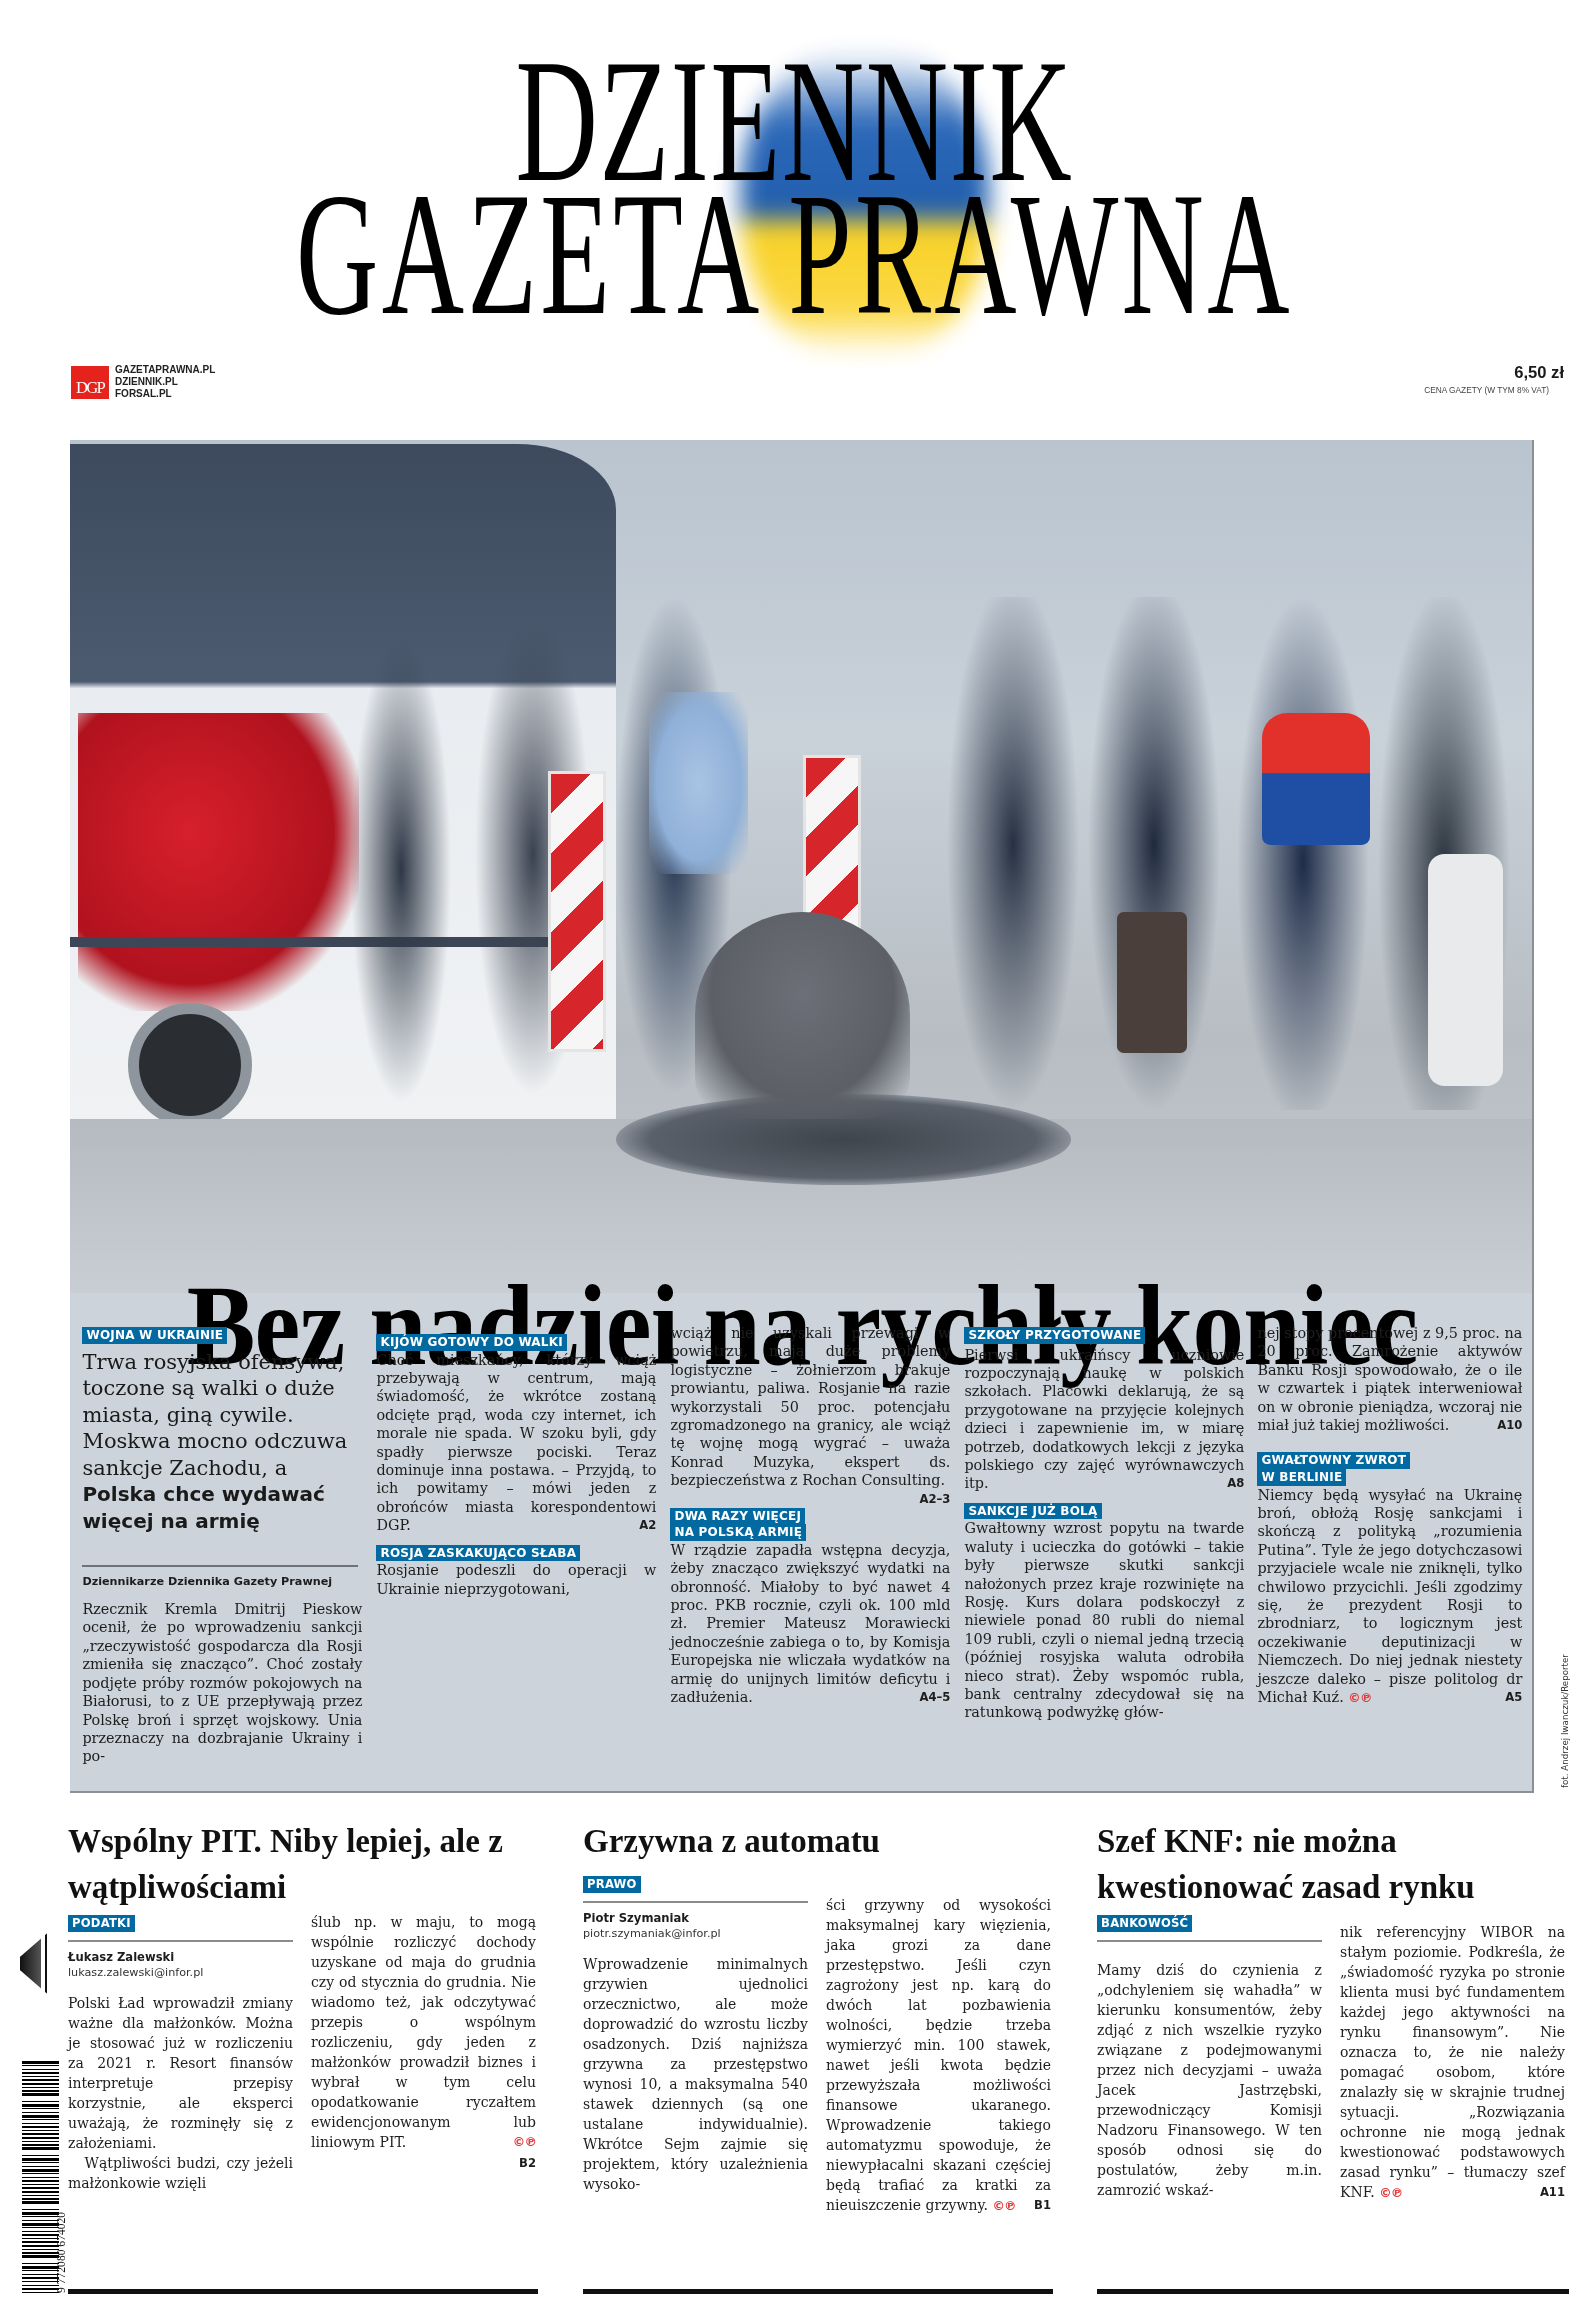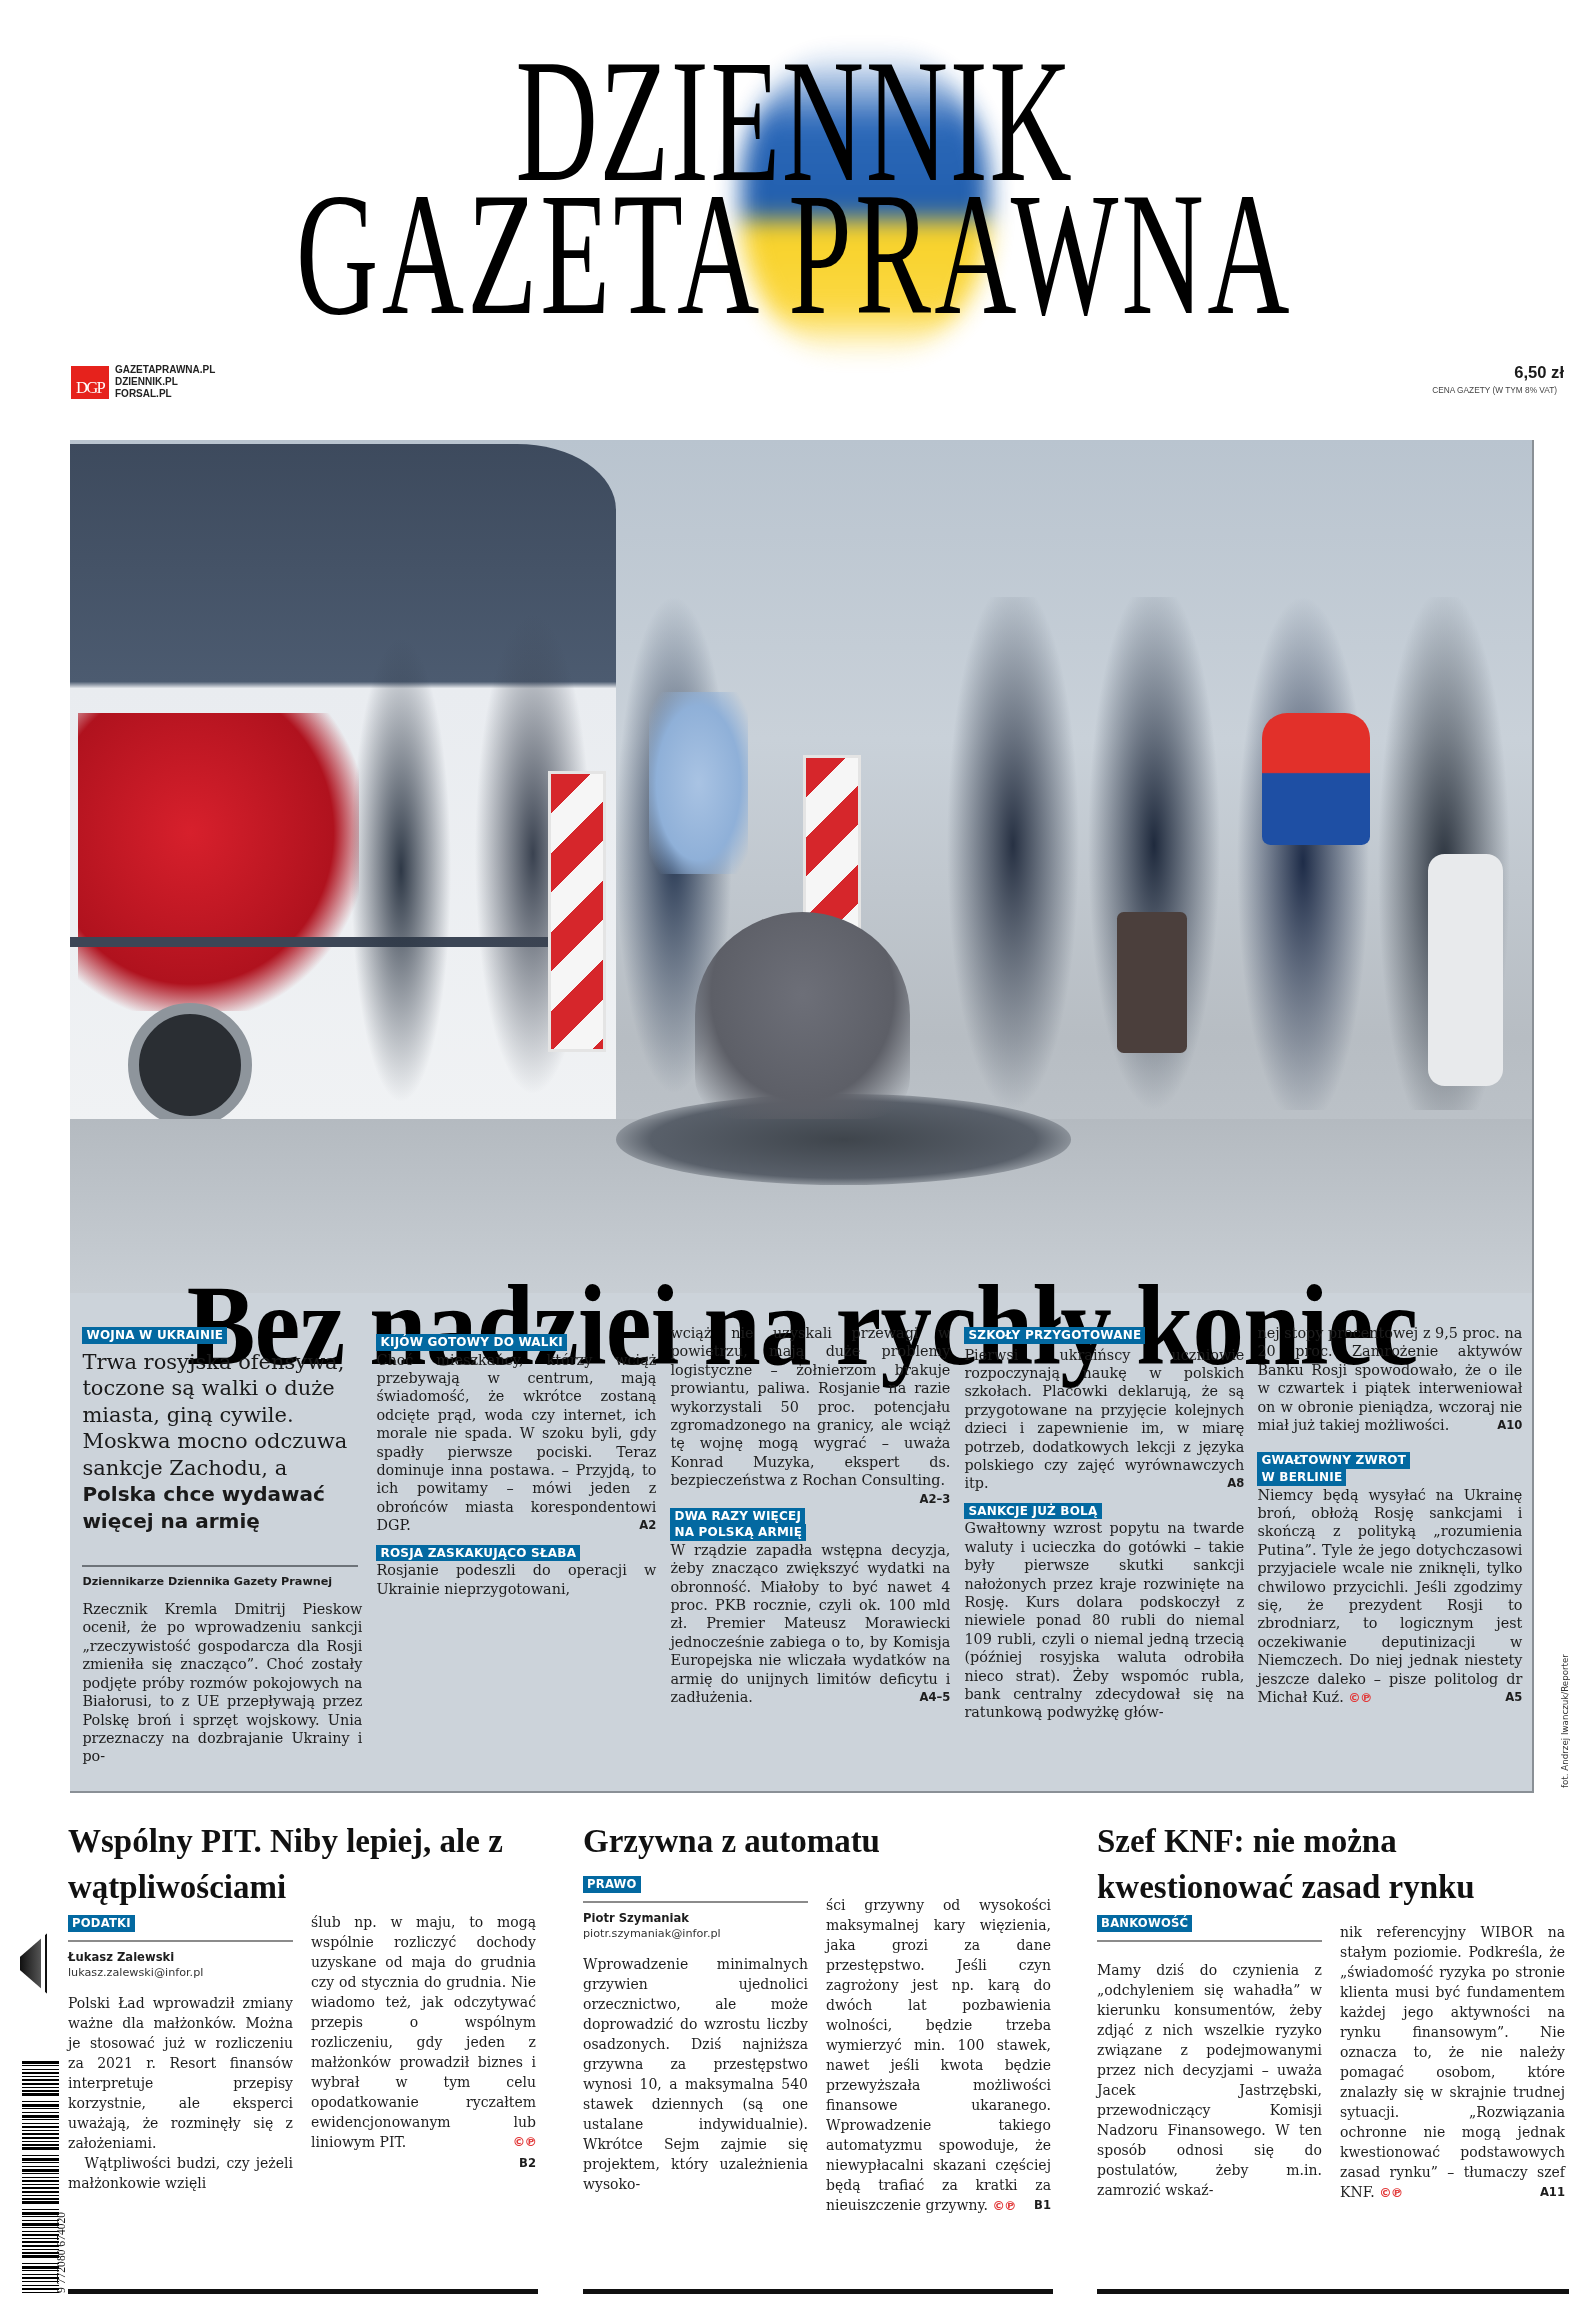--- a/index.html
+++ b/index.html
@@ -31,21 +31,21 @@
   .info-row { position: absolute; left: 0; top: 352px; width: 1589px; height: 50px; }
   .dgp-logo {
     position: absolute; left: 71px; top: 14px; width: 38px; height: 33px; background: #e6221c;
     color: #fff; font-family: "Liberation Serif", serif; font-size: 16.6px; letter-spacing: -1.7px;
     display: flex; align-items: flex-end; justify-content: center; padding-bottom: 0.8px;
   }
   .site-links { position: absolute; left: 115px; top: 12.4px; font-family: "Liberation Sans", sans-serif; font-weight: bold; font-size: 10px; line-height: 11.6px; color: #222; }
   .date { position: absolute; left: 0; width: 1589px; top: 10.8px; text-align: center; font-family: "Liberation Sans", sans-serif; font-weight: bold; font-size: 15.7px; }
   .issue { position: absolute; left: 0; width: 1589px; top: 33px; text-align: center; font-family: "Liberation Sans", sans-serif; font-size: 8.3px; color: #444; letter-spacing: 0.2px; }
   .price { position: absolute; right: 25px; top: 10.8px; font-family: "Liberation Sans", sans-serif; font-weight: bold; font-size: 16.6px; }
-  .price-note { position: absolute; right: 32px; top: 33px; font-family: "Liberation Sans", sans-serif; font-size: 8.3px; color: #444; }
+  .price-note { position: absolute; right: 40px; top: 33px; font-family: "Liberation Sans", sans-serif; font-size: 8.3px; color: #444; }
 
   
   .lead-box {
     position: absolute; left: 70px; top: 440px; width: 1464px; height: 1353px;
     background: #ccd3da; border-right: 2.5px solid #8a9096; border-bottom: 2.5px solid #8a9096;
     overflow: hidden;
   }
   .photo {
     position: absolute; left: 0; top: 0; width: 1464px; height: 853px;
     background:

